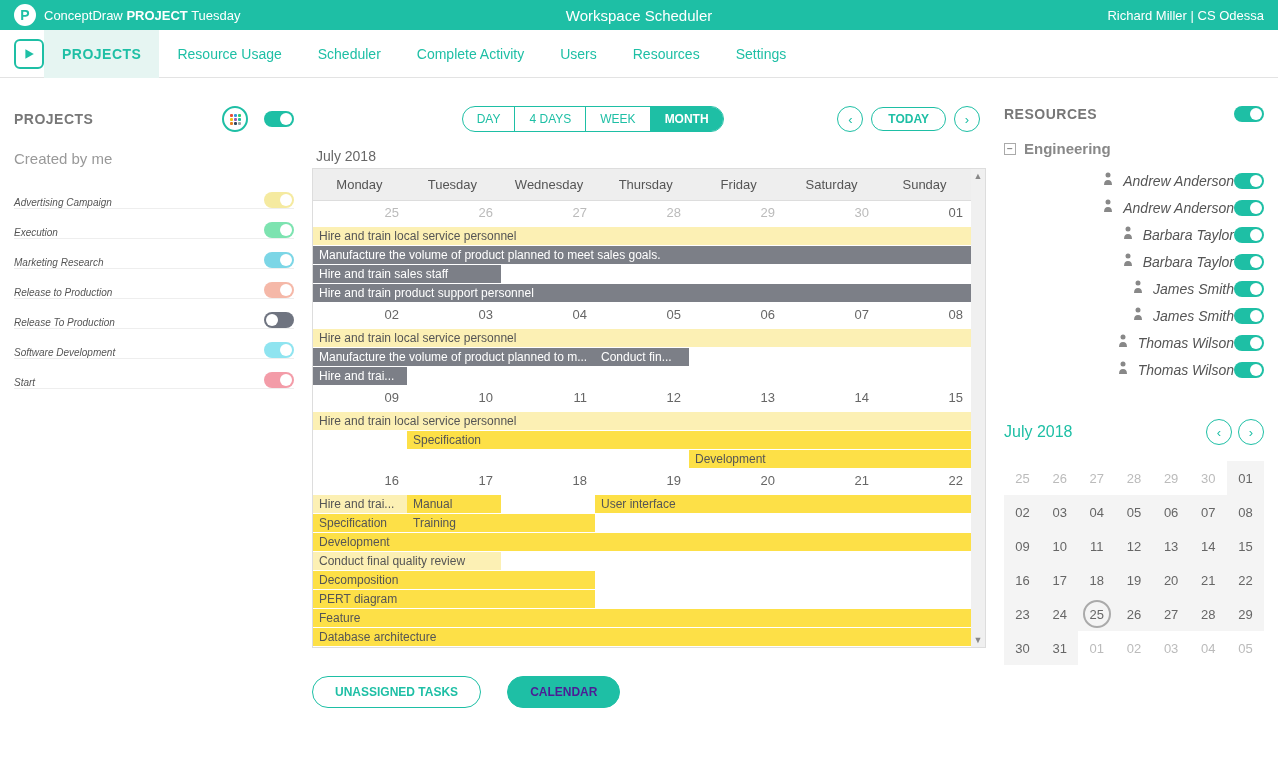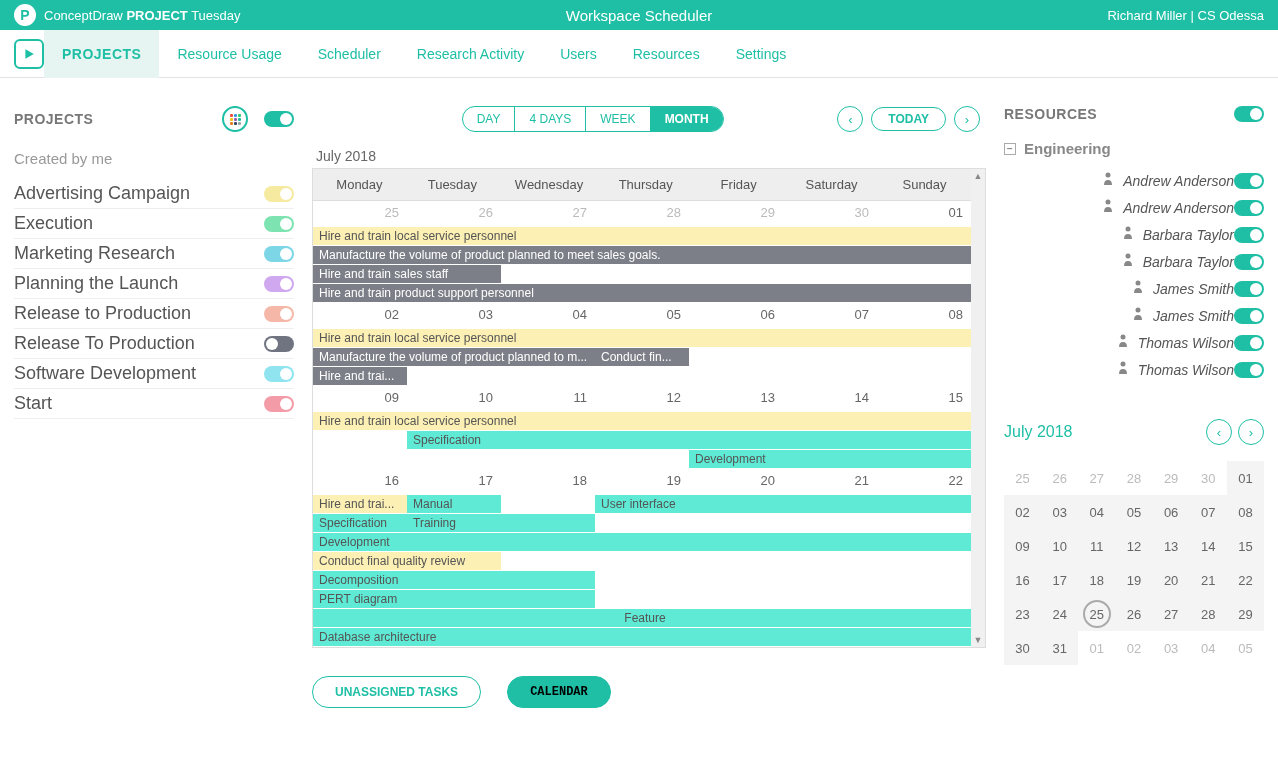--- a/index.html
+++ b/index.html
@@ -21,21 +21,21 @@
 .panel-header { display: flex; align-items: center; justify-content: space-between; margin-bottom: 18px; }
 .panel-title { font-size: 14px; font-weight: 700; color: #777; letter-spacing: 0.5px; }
 .panel-header-ctrls { display: flex; align-items: center; gap: 16px; }
 .icon-circle-btn { width: 26px; height: 26px; border: 2px solid #1ebfa5; border-radius: 50%; display: flex; align-items: center; justify-content: center; cursor: pointer; }
 .grid-icon-inner { display: grid; grid-template-columns: repeat(3,3px); gap: 1px; }
 .grid-icon-inner span { width: 3px; height: 3px; border-radius: 1px; }
 .toggle { width: 30px; height: 16px; border-radius: 8px; position: relative; cursor: pointer; }
 .toggle::after { content: ""; width: 12px; height: 12px; border-radius: 50%; background: #fff; position: absolute; top: 2px; right: 2px; }
 .toggle.off::after { left: 2px; right: auto; }
 .section-sub { color: #999; font-size: 15px; margin-bottom: 12px; }
-.proj-item { display: flex; align-items: center; justify-content: space-between; height: 30px; border-bottom: 1px solid #eee; font-size: 18px; color: #555; }
+.proj-item { display: flex; align-items: flex-end; justify-content: space-between; height: 30px; border-bottom: 1px solid #eee; font-size: 10px; color: #555; font-style: italic; }
 .proj-item .toggle { flex-shrink: 0; }
 .center-panel { flex: 1; display: flex; flex-direction: column; }
 .cal-toolbar { display: flex; align-items: center; justify-content: space-between; margin-bottom: 12px; padding: 0 6px; }
 .view-group { display: flex; border: 1px solid #1ebfa5; border-radius: 14px; overflow: hidden; height: 26px; }
 .view-btn { padding: 0 14px; display: flex; align-items: center; font-size: 12px; color: #1ebfa5; border-right: 1px solid #1ebfa5; cursor: pointer; }
 .view-btn:last-child { border-right: none; }
 .view-btn.active { background: #1ebfa5; color: #fff; font-weight: 600; }
 .today-group { display: flex; align-items: center; gap: 8px; }
 .nav-circle { width: 26px; height: 26px; border: 1px solid #1ebfa5; border-radius: 50%; display: flex; align-items: center; justify-content: center; color: #1ebfa5; cursor: pointer; }
 .today-btn { border: 1px solid #1ebfa5; border-radius: 14px; padding: 4px 16px; color: #1ebfa5; font-size: 12px; font-weight: 600; cursor: pointer; }
@@ -46,25 +46,25 @@
 .scroll-arrow { font-size: 9px; color: #888; cursor: pointer; }
 .day-header { display: grid; grid-template-columns: repeat(7, 1fr); background: #eee; border-bottom: 1px solid #ddd; }
 .day-header div { text-align: center; padding: 8px 16px; font-size: 13px; color: #555; }
 .daynum-row { display: grid; grid-template-columns: repeat(7, 1fr); }
 .daynum-row div { text-align: right; padding: 4px 8px; font-size: 13px; color: #bbb; height: 26px; }
 .daynum-row div.in-month { color: #666; font-weight: 500; }
 .task-bar { height: 19px; line-height: 19px; font-size: 12px; padding-left: 6px; overflow: hidden; white-space: nowrap; text-overflow: ellipsis; border-bottom: 1px solid #fff; }
 .task-row { display: grid; grid-template-columns: repeat(7,1fr); }
 .yellow-task { background: #fcf0b4; color: #555; }
 .gray-task { background: #7c7f87; color: #fff; }
-.blue-task { background: #5eead4; color: #555; }
+.blue-task { background: #fde047; color: #555; }
 .bottom-buttons { margin-top: 28px; display: flex; gap: 26px; }
 .pill-btn { border-radius: 16px; padding: 8px 22px; font-size: 12px; font-weight: 600; cursor: pointer; }
 .pill-outline { border: 1px solid #1ebfa5; color: #1ebfa5; background: #fff; }
-.pill-solid { background: #1ebfa5; color: #000000; border: 1px solid #1ebfa5; font-family: Liberation Mono, monospace; }
+.pill-solid { background: #1ebfa5; color: #4c1d95; border: 1px solid #1ebfa5; }
 .right-panel { width: 260px; }
 .res-group-head { display: flex; align-items: center; gap: 8px; color: #888; font-size: 15px; font-weight: 600; margin-bottom: 10px; }
 .collapse-box { width: 12px; height: 12px; border: 1px solid #aaa; display: flex; align-items: center; justify-content: center; font-size: 10px; color: #888; cursor: pointer; }
 .res-item { display: flex; align-items: center; justify-content: flex-end; padding: 5px 0; }
 .res-left { display: flex; align-items: center; gap: 10px; margin-left: 16px; }
 .person-icon { width: 10px; height: 14px; color: #888; }
 .res-name { font-style: italic; color: #555; font-size: 14px; }
 .mini-cal { margin-top: 36px; }
 .mini-cal-header { display: flex; align-items: center; justify-content: space-between; margin-bottom: 16px; }
 .mini-cal-title { color: #1ebfa5; font-size: 16px; }
@@ -91,21 +91,21 @@
 
 <div class="tabbar">
   <div class="play-btn">
     <svg viewBox="0 0 10 10">
         <polygon points="2,1 9,5 2,9" fill="currentColor"></polygon>
       </svg>
   </div>
   <div class="tab active">PROJECTS</div>
   <div class="tab">Resource Usage</div>
   <div class="tab">Scheduler</div>
-  <div class="tab">Research Activity</div>
+  <div class="tab">Complete Activity</div>
   <div class="tab">Users</div>
   <div class="tab">Resources</div>
   <div class="tab">Settings</div>
 </div>
 
 <div class="main">
 
   <div class="left-panel">
     <div class="panel-header">
       <span class="panel-title">PROJECTS</span>
@@ -134,24 +134,20 @@
         </div>
         <div class="proj-item">
           <span>Execution</span>
           <div class="toggle" style="background: rgb(125, 227, 176);"></div>
         </div>
         <div class="proj-item">
           <span>Marketing Research</span>
           <div class="toggle" style="background: rgb(124, 214, 230);"></div>
         </div>
         <div class="proj-item">
-          <span>Planning the Launch</span>
-          <div class="toggle" style="background: rgb(207, 168, 239);"></div>
-        </div>
-        <div class="proj-item">
           <span>Release to Production</span>
           <div class="toggle" style="background: rgb(245, 184, 168);"></div>
         </div>
         <div class="proj-item">
           <span>Release To Production</span>
           <div class="toggle off" style="background: rgb(111, 116, 128);"></div>
         </div>
         <div class="proj-item">
           <span>Software Development</span>
           <div class="toggle" style="background: rgb(143, 228, 240);"></div>
@@ -280,21 +276,21 @@
             <div class="task-row">
               <div class="task-bar yellow-task" style="grid-column: 1 / span 2;">Conduct final quality review</div>
             </div>
             <div class="task-row">
               <div class="task-bar blue-task" style="grid-column: 1 / span 3;">Decomposition</div>
             </div>
             <div class="task-row">
               <div class="task-bar blue-task" style="grid-column: 1 / span 3;">PERT diagram</div>
             </div>
             <div class="task-row">
-              <div class="task-bar blue-task" style="grid-column: 1 / span 7; text-align: center;">Feature</div>
+              <div class="task-bar blue-task" style="grid-column: 1 / span 7;">Feature</div>
             </div>
             <div class="task-row">
               <div class="task-bar blue-task" style="grid-column: 1 / span 7;">Database architecture</div>
             </div>
           </div>
       </div>
       <div class="cal-scrollbar">
         <div class="scroll-arrow">▲</div>
         <div class="scroll-arrow">▼</div>
       </div>

